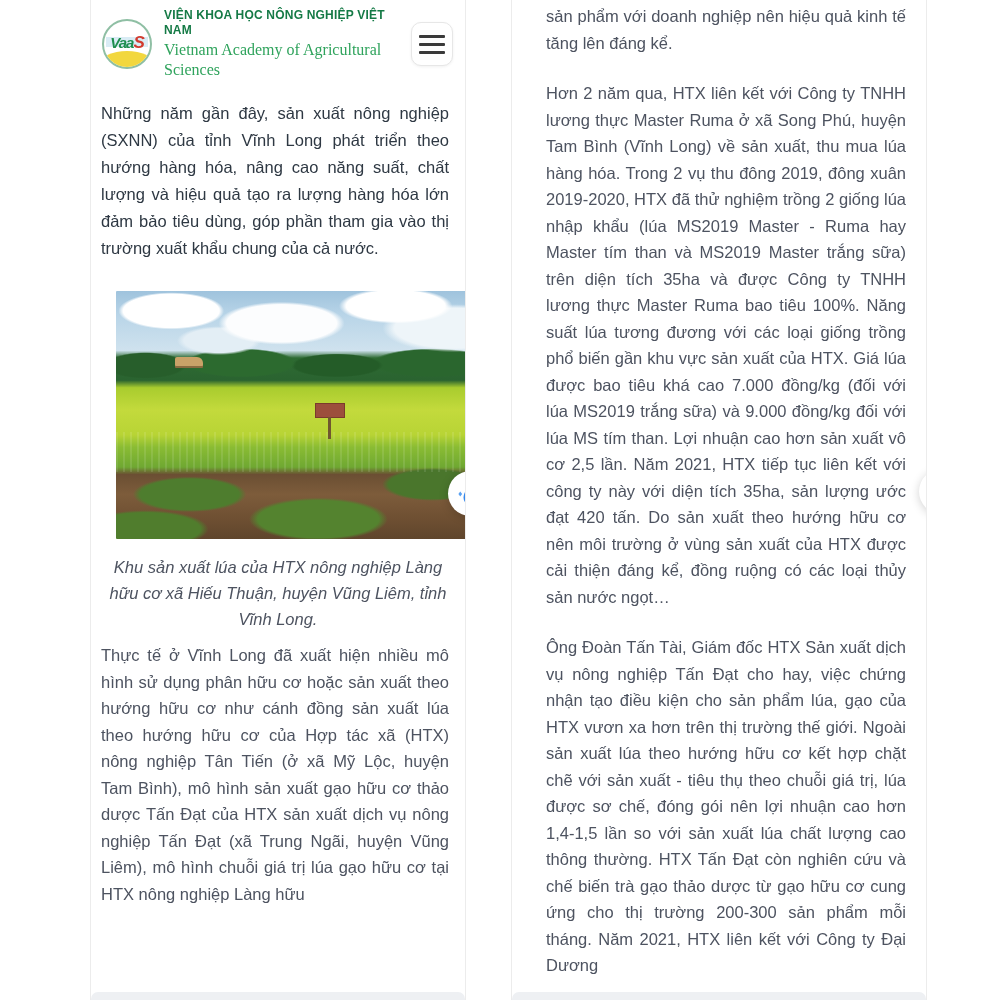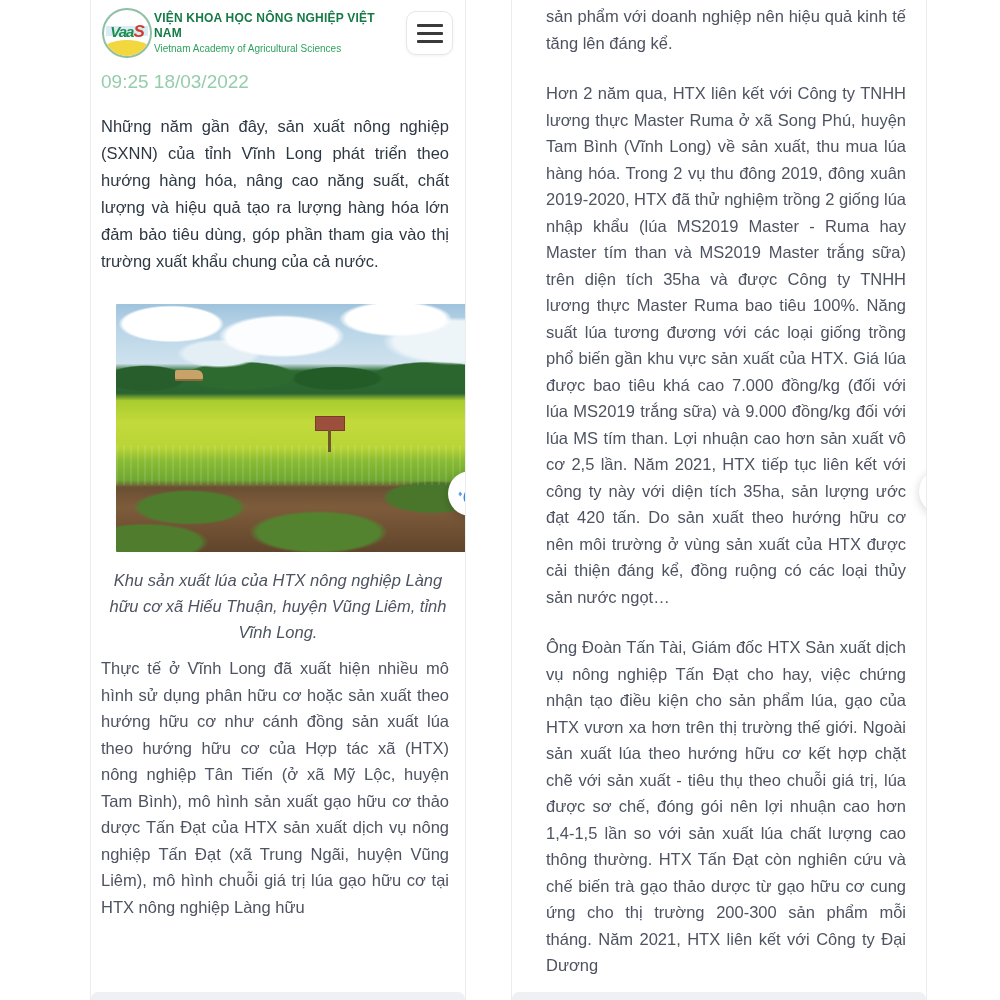--- a/index.html
+++ b/index.html
@@ -14,23 +14,23 @@
   
   .site-header{display:flex;align-items:center;padding:8px 12px 0 11px;}
   .logo{width:46px;height:46px;border-radius:50%;border:2px solid #8fbfa4;background:#ffffff;
     position:relative;overflow:hidden;flex:0 0 auto;cursor:pointer;}
   .logo .logo-field{position:absolute;left:-4px;right:-4px;bottom:-10px;height:26px;
     background:#f2d73e;border-radius:50% 50% 0 0;}
   .logo .logo-sky{position:absolute;left:2px;right:2px;top:16px;height:10px;background:#bfe0ef;opacity:.6;}
   .logo .logo-text{position:absolute;left:0;right:0;top:12px;text-align:center;
     font-size:15px;font-weight:bold;font-style:italic;color:#1e8e4e;letter-spacing:-1px;}
   .logo .logo-s{color:#d23b2f;font-size:17px;}
-  .org{margin-left:2px;line-height:1.25;}
+  .org{margin-left:12px;line-height:1.25;}
   .org-name{font-size:12px;font-weight:bold;color:#157a46;letter-spacing:.2px;}
-  .org-sub{font-size:10px;color:#2fa35c;margin-top:2px;}
+  .org-sub{font-size:16px;color:#2fa35c;margin-top:2px;font-family:Liberation Serif, serif;}
   .hamburger{margin-left:auto;width:47px;height:44px;border:1px solid #e7e7e7;border-radius:10px;
     background:#ffffff;box-shadow:0 1px 3px rgba(0,0,0,.06);display:flex;flex-direction:column;
     justify-content:center;align-items:center;gap:5px;cursor:pointer;padding:0;}
   .hamburger .bar{display:block;width:26px;height:3px;background:#3a3a3a;border-radius:1px;}
 
   
   .article-title{margin:29px 16px 0 10px;font-size:21px;line-height:28px;font-weight:600;
     color:#2f9067;cursor:pointer;}
   .timestamp{margin:13px 16px 0 10px;font-size:19px;color:#95cdab;}
   .intro{margin:20px 16px 0 10px;font-size:16.5px;line-height:27px;font-weight:normal;
@@ -98,21 +98,20 @@
         <div class="org-name">VIỆN KHOA HỌC NÔNG NGHIỆP VIỆT NAM</div>
         <div class="org-sub">Vietnam Academy of Agricultural Sciences</div>
       </div>
       <button class="hamburger">
         <span class="bar"></span>
         <span class="bar"></span>
         <span class="bar"></span>
       </button>
     </header>
 
-    <div class="timestamp">09:25 18/03/2022</div>
     <p class="intro">Những năm gần đây, sản xuất nông nghiệp (SXNN) của tỉnh Vĩnh Long phát triển theo hướng hàng hóa, nâng cao năng suất, chất lượng và hiệu quả tạo ra lượng hàng hóa lớn đảm bảo tiêu dùng, góp phần tham gia vào thị trường xuất khẩu chung của cả nước.</p>
 
     <figure>
       <div class="photo">
         <div class="rice-texture"></div>
         <div class="hut"></div>
         <div class="field-sign"></div>
       </div>
     </figure>
 

